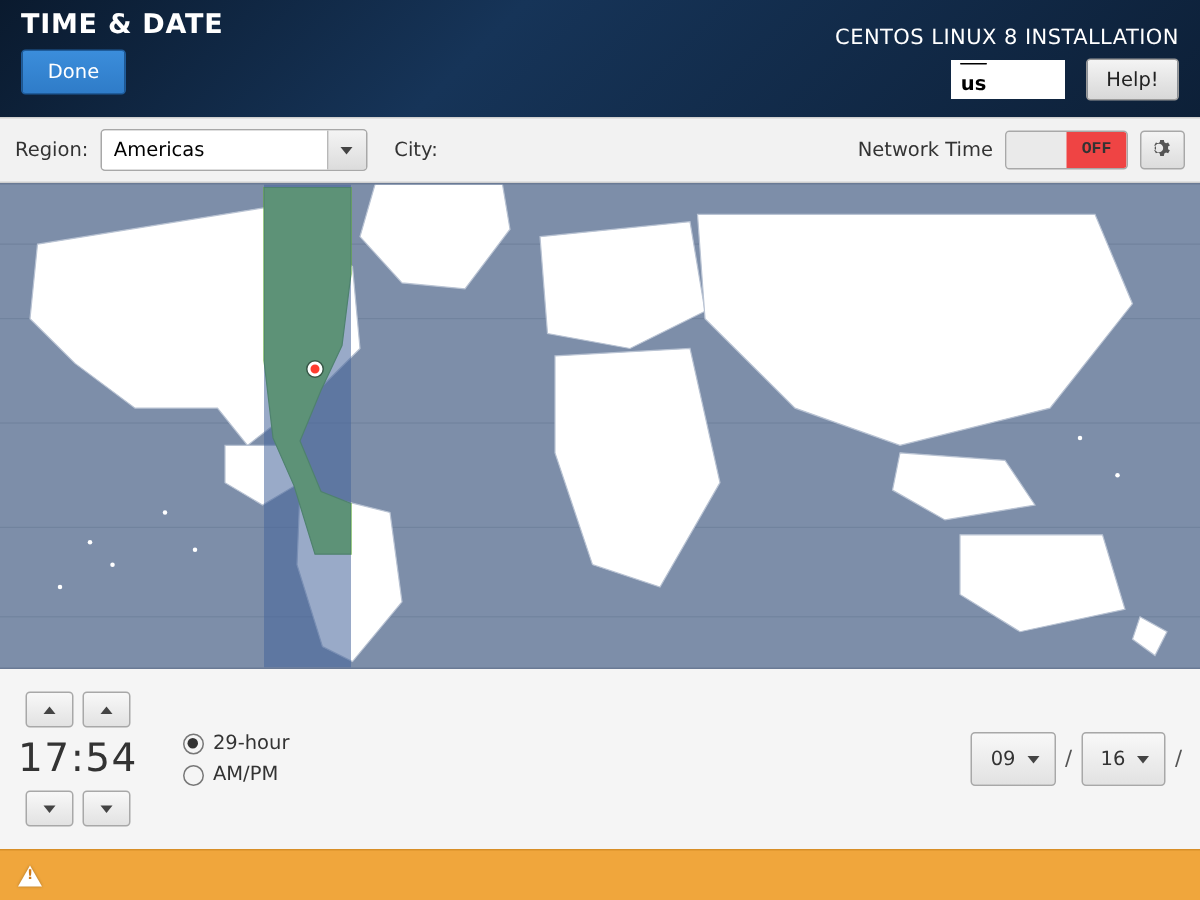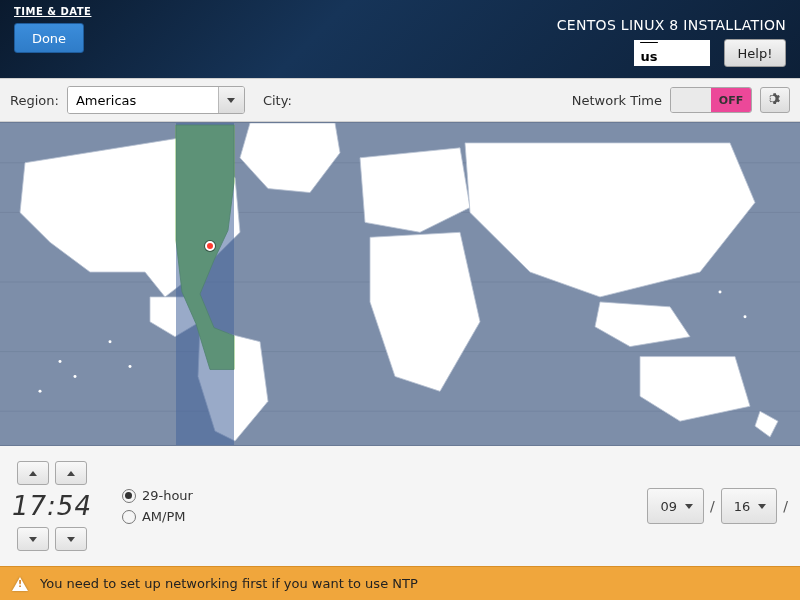--- a/index.html
+++ b/index.html
@@ -10,21 +10,21 @@
     height: 78px;
     background: linear-gradient(135deg, #0a1a2e 0%, #163458 40%, #0d2038 100%);
     color: #fff;
     position: relative;
     padding: 6px 14px 0 14px;
     display: flex;
     align-items: flex-start;
     justify-content: space-between;
   }
   .header-left { display: flex; flex-direction: column; gap: 6px; }
-  .header-title { font-size: 10px; font-weight: 600; letter-spacing: 0.5px; text-decoration: underline; }
+  .header-title { font-size: 18px; font-weight: 600; letter-spacing: 0.5px; }
   .done-btn {
     width: 70px; height: 30px;
     background: linear-gradient(#3b8ddb, #2f7cc8);
     border: 1px solid #1f5c9b;
     color: #fff; font-size: 13px;
     border-radius: 3px;
     cursor: pointer;
   }
   .header-right { display: flex; flex-direction: column; align-items: flex-end; gap: 6px; }
   .install-title { font-size: 14px; font-weight: 500; letter-spacing: 0.3px; margin-top: 11px; }
@@ -84,21 +84,21 @@
   .tri-down { width:0;height:0;border-left:4px solid transparent;border-right:4px solid transparent;border-top:5px solid #444; }
   .tri-up { width:0;height:0;border-left:4px solid transparent;border-right:4px solid transparent;border-bottom:5px solid #444; }
 
   .spacer { flex: 1; }
 
   .toggle {
     display:flex; height:26px; border:1px solid #a8a8a8; border-radius:3px; overflow:hidden;
   }
   .toggle .seg { width:40px; display:flex;align-items:center;justify-content:center; font-size:11px; color:#666; }
   .toggle .seg.on { background:#eaeaea; }
-  .toggle .seg.off { background:#ec4899; font-weight:600; color:#333;}
+  .toggle .seg.off { background:#ef4444; font-weight:600; color:#333;font-family:Liberation Mono, monospace;}
   .iconbtn {
     width:30px;height:26px;border:1px solid #a8a8a8;border-radius:3px;
     background:linear-gradient(#f4f4f4,#dcdcdc);
     display:flex;align-items:center;justify-content:center;cursor:pointer;
   }
 
   
   .map {
     height: 324px;
     background: #7d8ea9;
@@ -118,21 +118,21 @@
   }
 
   
   .bottom {
     height: 120px;
     background: #f5f5f5;
     display:flex; align-items:center;
     padding: 0 12px;
     gap: 30px;
   }
-  .time-col { display:flex; flex-direction:column; align-items:center; gap:4px;font-style:italic; }
+  .time-col { display:flex; flex-direction:column; align-items:center; gap:4px; }
   .spin-row { display:flex; gap:6px; }
   .spin {
     width:32px;height:24px;
     border:1px solid #a8a8a8;border-radius:3px;
     background:linear-gradient(#f8f8f8,#e2e2e2);
     display:flex;align-items:center;justify-content:center;cursor:pointer;
   }
   .clock { font-size:26px; color:#333; letter-spacing:1px; font-variant-numeric: tabular-nums; padding: 2px 0;}
   .fmt-col { display:flex; flex-direction:column; gap:6px; font-size:13px; color:#333; }
   .radio-row { display:flex; align-items:center; gap:6px; }
@@ -317,14 +317,13 @@
     <div class="dropdown">
       <span>16</span>
       <span class="tri-down"></span>
     </div>
     <span>/</span>
   </div>
 </div>
 
 <div class="warnbar">
   <span class="warn-icon"></span>
-  <span>You need to set up networking first if you want to use NTP</span>
 </div>
 
 </body></html>

